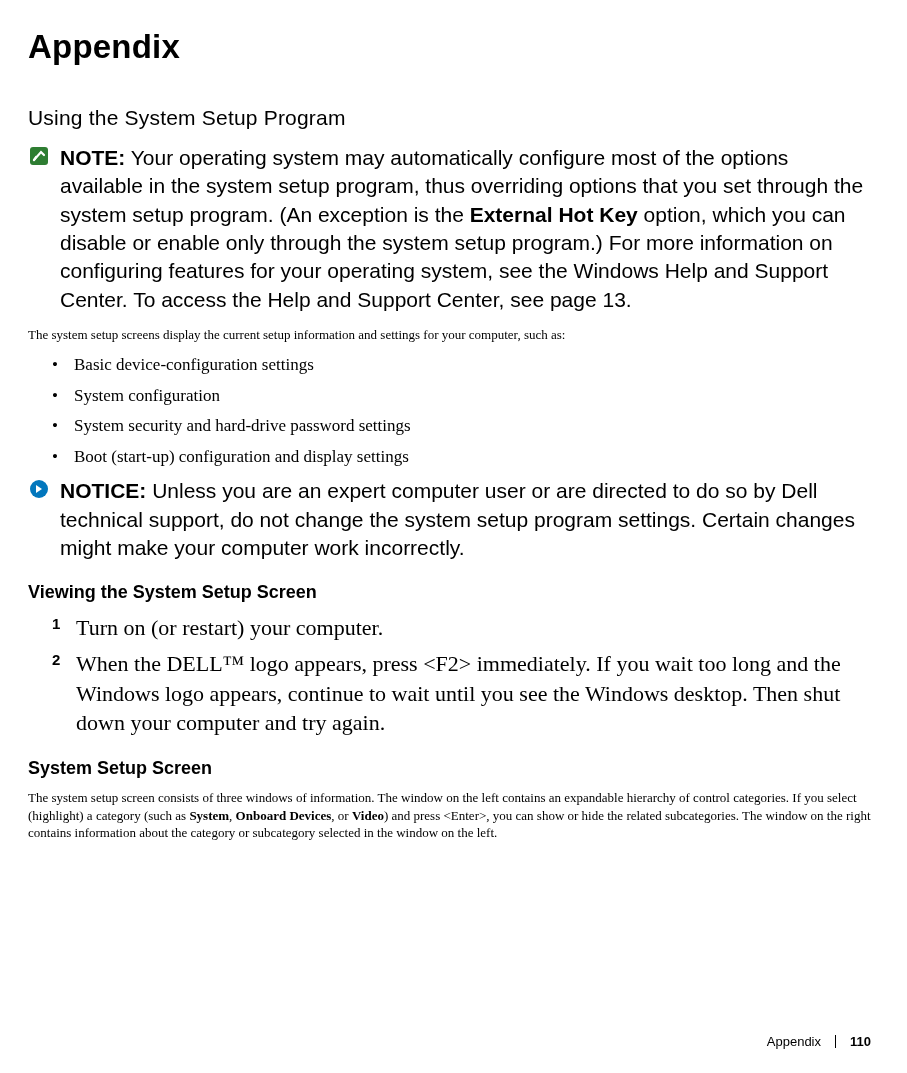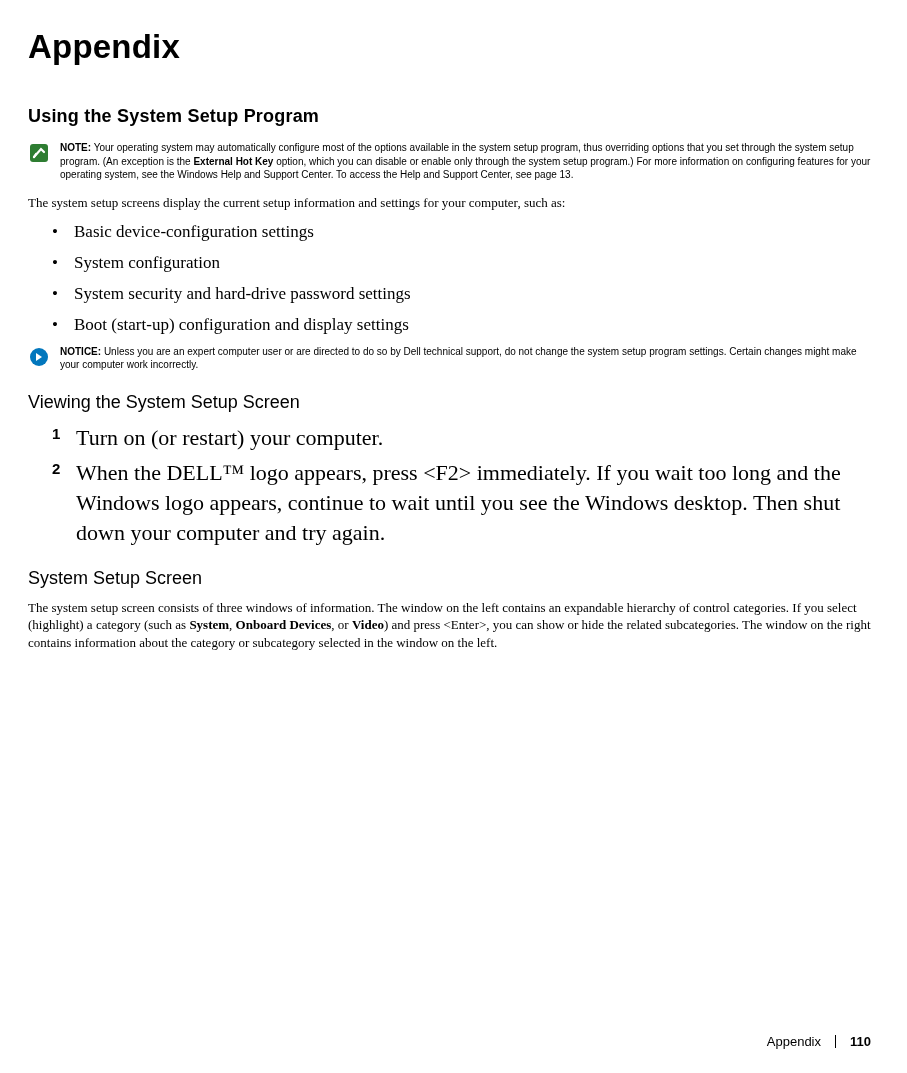--- a/index.html
+++ b/index.html
@@ -15,46 +15,46 @@
   }
   h1.title {
     font-family: "Helvetica Neue", Helvetica, Arial, sans-serif;
     font-size: 33px;
     font-weight: 700;
     margin: 0 0 40px 0;
     letter-spacing: 0.2px;
   }
   h2.section {
     font-family: "Helvetica Neue", Helvetica, Arial, sans-serif;
-    font-size: 18px;
-    font-weight: 700;
+    font-size: 21px;
+    font-weight: 400;
     margin: 0 0 14px 0;
     letter-spacing: 0.2px;
   }
   h3.subsection {
     font-family: "Helvetica Neue", Helvetica, Arial, sans-serif;
     font-size: 18px;
-    font-weight: 400;
+    font-weight: 700;
     margin: 20px 0 10px 0;
   }
   .callout {
     display: flex;
     align-items: flex-start;
     gap: 10px;
     margin: 6px 0 12px 0;
   }
   .callout .icon-holder {
     flex: 0 0 22px;
     display: flex;
     justify-content: center;
     padding-top: 2px;
   }
   .callout .text {
     font-family: "Helvetica Neue", Helvetica, Arial, sans-serif;
-    font-size: 10px;
+    font-size: 21px;
     line-height: 1.35;
     font-weight: 400;
   }
   .callout .label {
     font-weight: 700;
   }
   .co-bold { font-weight: 700; }
   p.body {
     font-size: 13px;
     line-height: 1.35;

